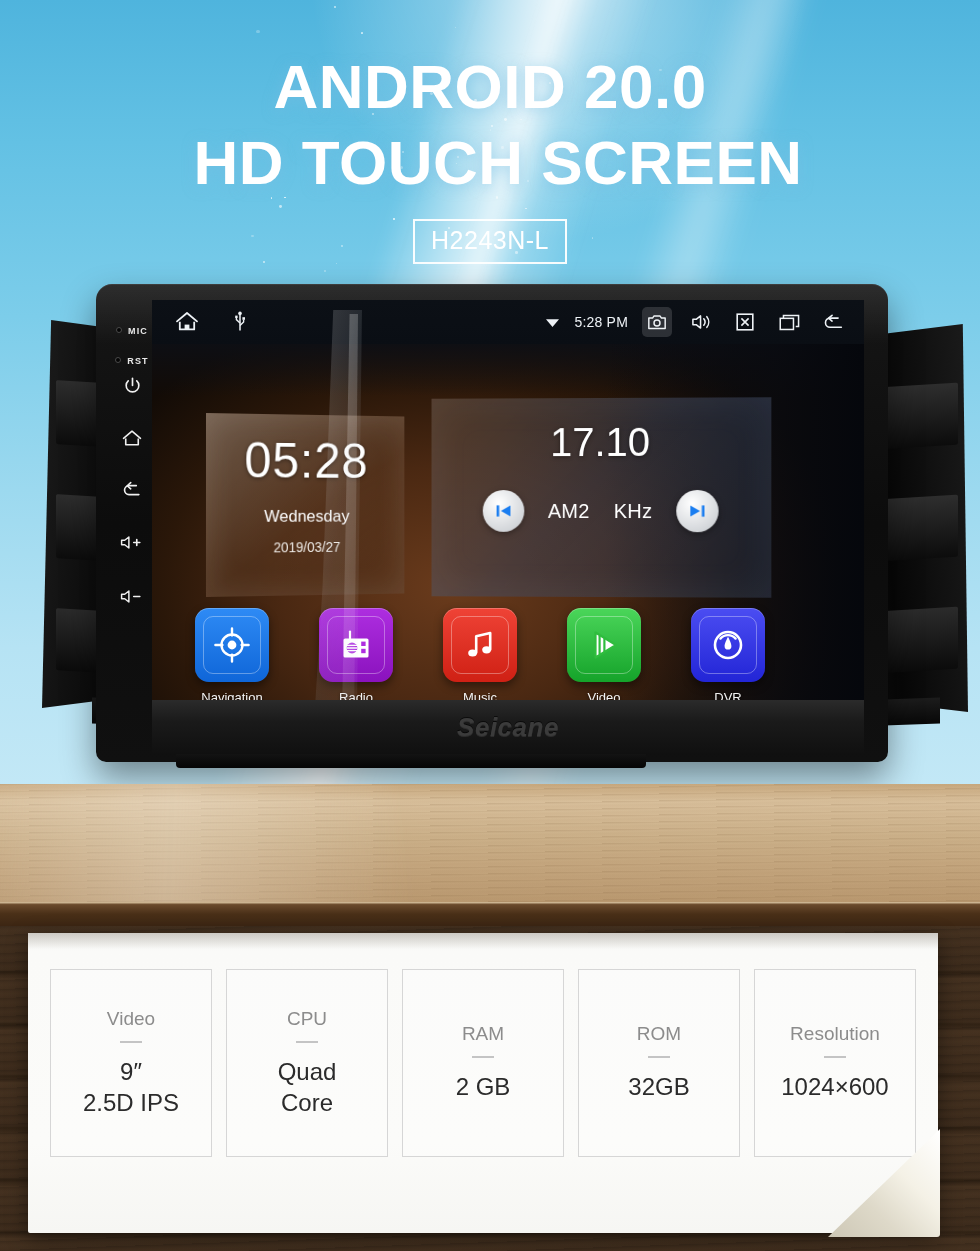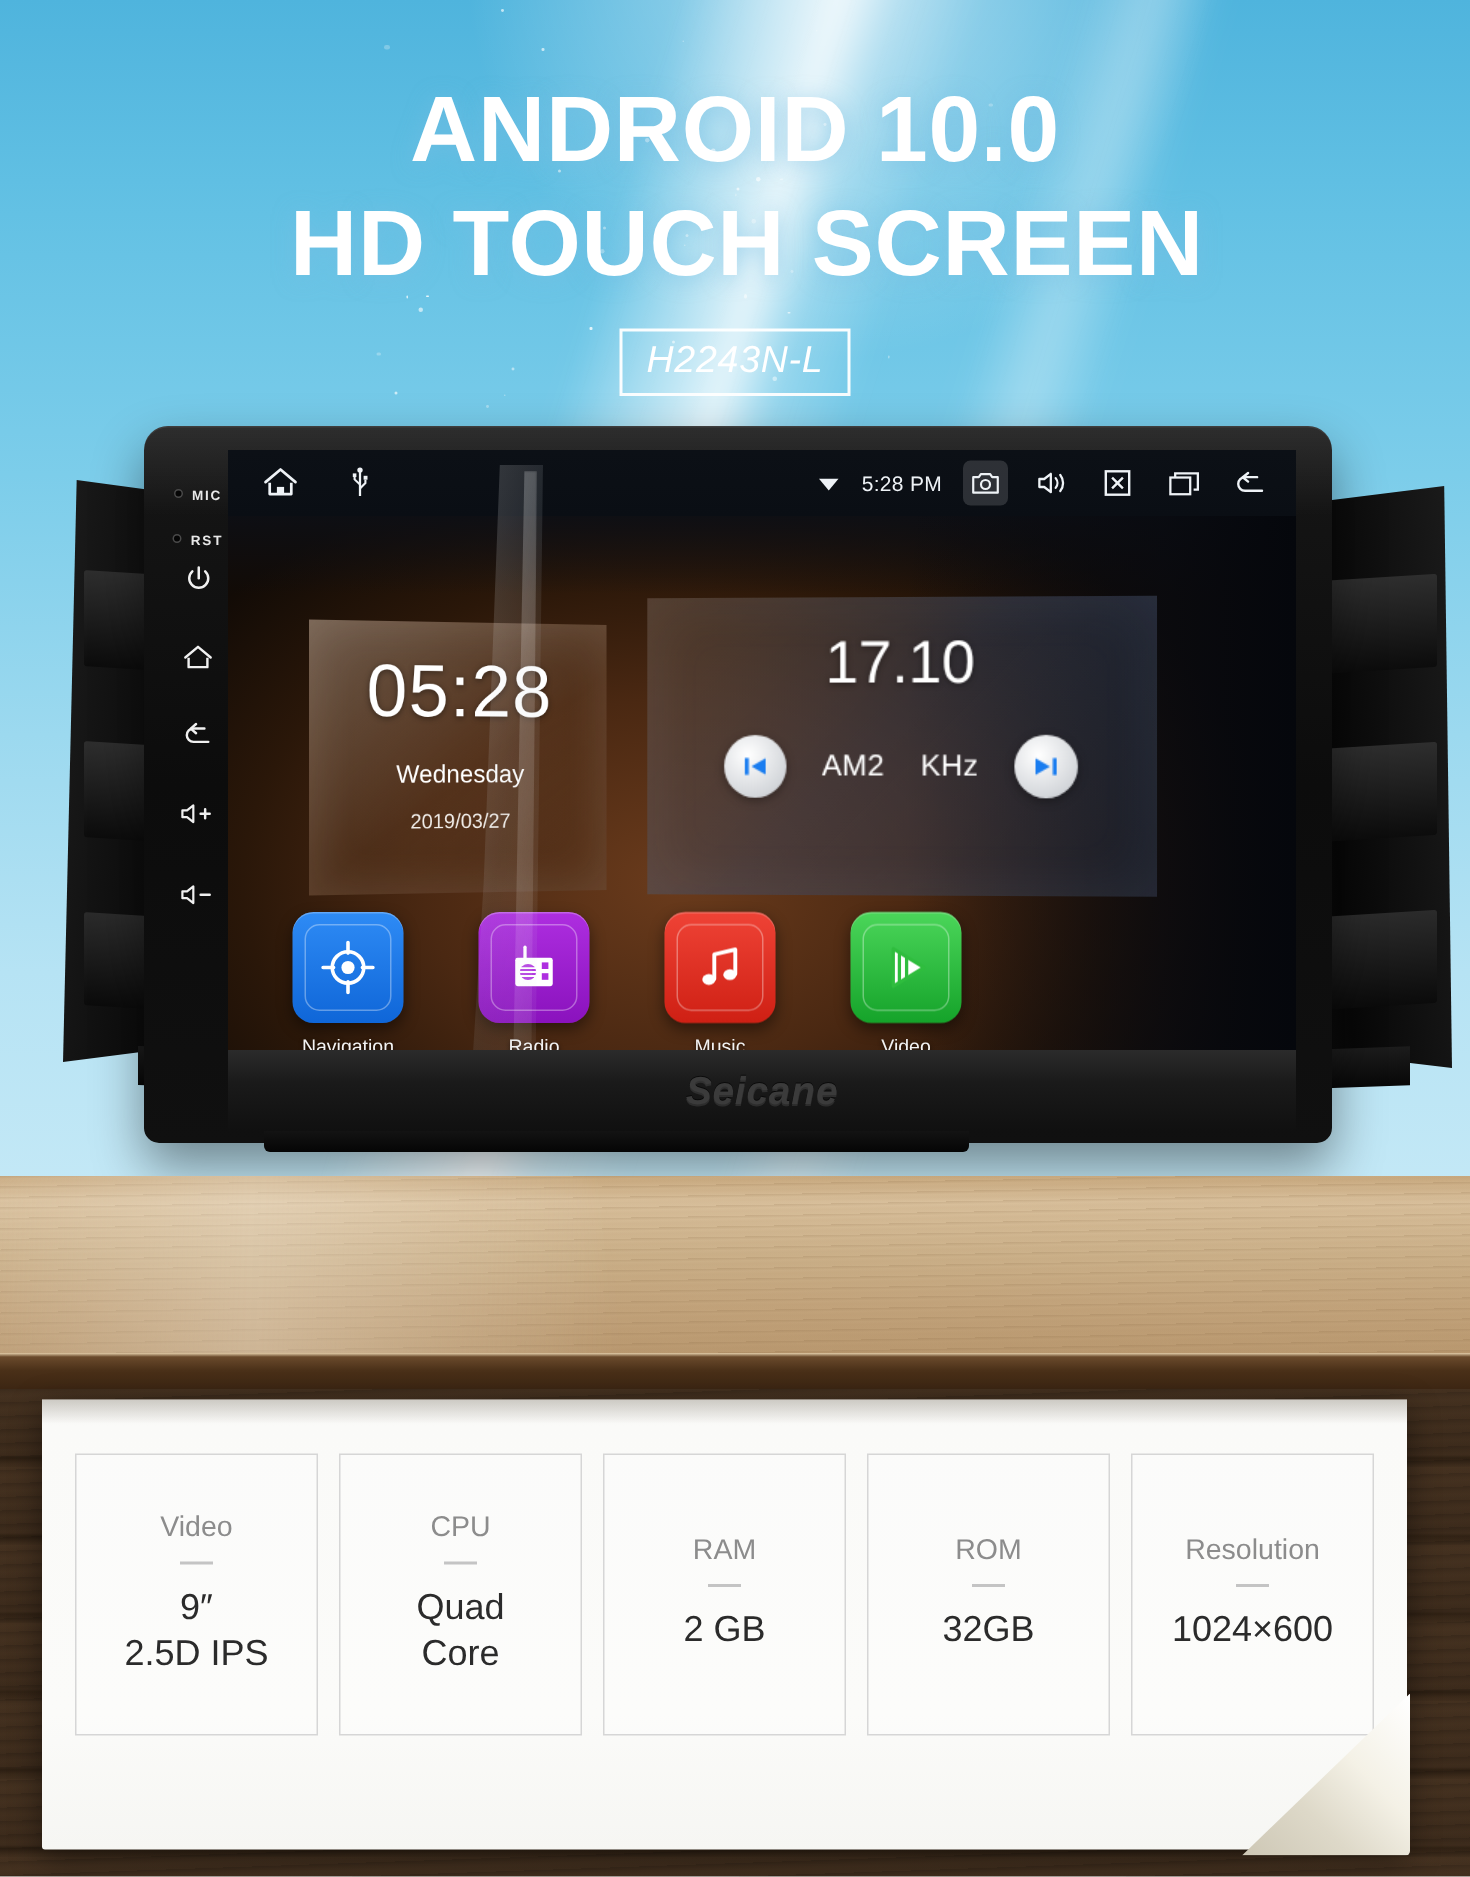--- a/index.html
+++ b/index.html
@@ -40,21 +40,21 @@
 
   
   .headline{
     position:absolute; left:0; top:56px; width:980px; text-align:center;
     color:#ffffff; font-weight:bold; letter-spacing:.5px; line-height:1.0;
     text-shadow:0 2px 14px rgba(120,190,225,.55);
   }
   .headline .l1{ display:block; font-size:62px; }
   .headline .l2{ display:block; font-size:62px; margin-top:14px;padding-left:16px; }
   .model-box{
-    position:absolute; left:0; top:219px; width:980px; text-align:center;font-style:italic;
+    position:absolute; left:0; top:219px; width:980px; text-align:center;
   }
   .model-box span{
     display:inline-block; border:2px solid rgba(255,255,255,.95);
     color:#ffffff; font-size:25px; padding:5px 16px 7px; letter-spacing:.5px;
   }
 
   
   .unit{ position:absolute; left:0px; top:276px; width:980px; height:500px; }
 
   
@@ -415,21 +415,21 @@
         <i class="sp" style="left: 503.231px; top: 416.714px; width: 1.12021px; height: 1.12021px; opacity: 0.77;"></i>
         <i class="sp" style="left: 486.739px; top: 488.724px; width: 3.0784px; height: 3.0784px; opacity: 0.54;"></i>
         <i class="sp" style="left: 455.763px; top: 163.026px; width: 1.28378px; height: 1.28378px; opacity: 0.41;"></i>
         <i class="sp" style="left: 309.514px; top: 540.887px; width: 2.44442px; height: 2.44442px; opacity: 0.77;"></i>
         <i class="sp" style="left: 286.044px; top: 410.53px; width: 1.33151px; height: 1.33151px; opacity: 0.36;"></i>
         <i class="sp" style="left: 425.256px; top: 435.576px; width: 1.02236px; height: 1.02236px; opacity: 0.72;"></i>
       </div>
   </div>
 
   <div class="headline">
-    <span class="l1">ANDROID 10.0</span>
+    <span class="l1">ANDROID 20.0</span>
     <span class="l2">HD TOUCH SCREEN</span>
   </div>
   <div class="model-box">
     <span>H2243N-L</span>
   </div>
 
   <div class="unit">
 
     <div class="bracket bk-l-back"></div>
     <div class="fin fin-l1"></div>
@@ -620,20 +620,30 @@
             <svg width="38" height="38" viewBox="0 0 38 38">
               <path d="M10.5 6.5 31 19 10.5 31.5z" fill="#fff"></path>
               <path d="M10.5 6.5 31 19 10.5 31.5z" fill="none" stroke="#2fbd3e" stroke-width="2.2" stroke-linejoin="round"></path>
               <path d="M14.6 10.2v17.6" stroke="#2fbd3e" stroke-width="2.2" stroke-linecap="round"></path>
               <path d="M19.4 12.8v12.4" stroke="#2fbd3e" stroke-width="2.2" stroke-linecap="round"></path>
             </svg>
           </div>
           <div class="app-label">Video</div>
         </div>
 
+        <div class="app">
+          <div class="app-tile" style="background:linear-gradient(180deg,#4b4df2,#2225d6);">
+            <svg width="38" height="38" viewBox="0 0 38 38">
+              <circle cx="19" cy="19" r="13" fill="none" stroke="#fff" stroke-width="2.6"></circle>
+              <path d="M11.4 12.6a10 10 0 0 1 15.2 0" stroke="#fff" stroke-width="2.4" fill="none" stroke-linecap="round"></path>
+              <path d="M19 10.8c2.6 5.2 3.4 7.6 3.4 9.4a3.4 3.4 0 0 1-6.8 0c0-1.8.8-4.2 3.4-9.4z" fill="#fff"></path>
+            </svg>
+          </div>
+          <div class="app-label">DVR</div>
+        </div>
 
       </div>
 
       <div class="film"></div>
       <div class="film2"></div>
     </div>
 
     <div class="logo-bar">
       <span class="logo">Seicane</span>
     </div>

